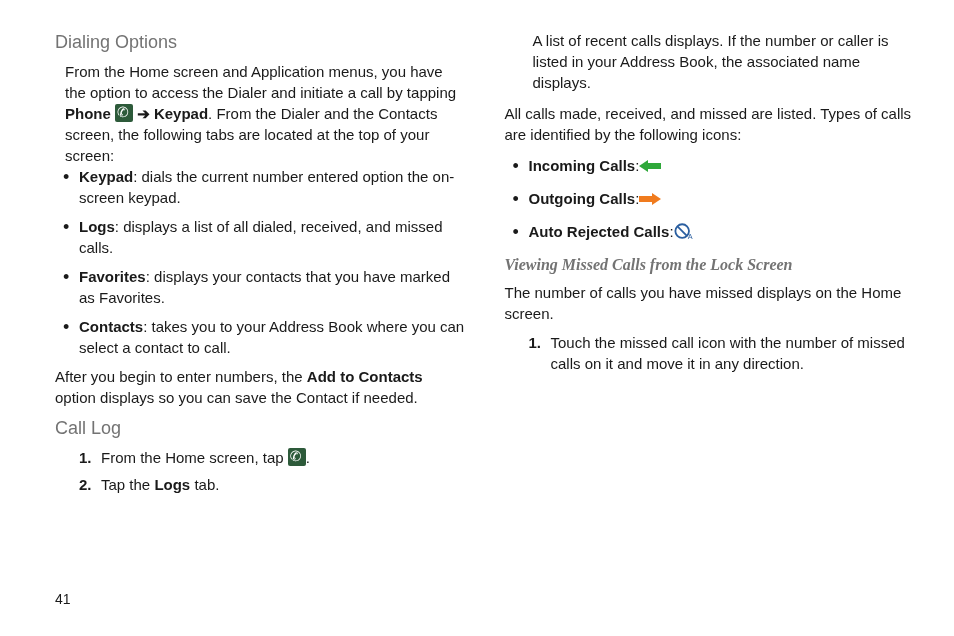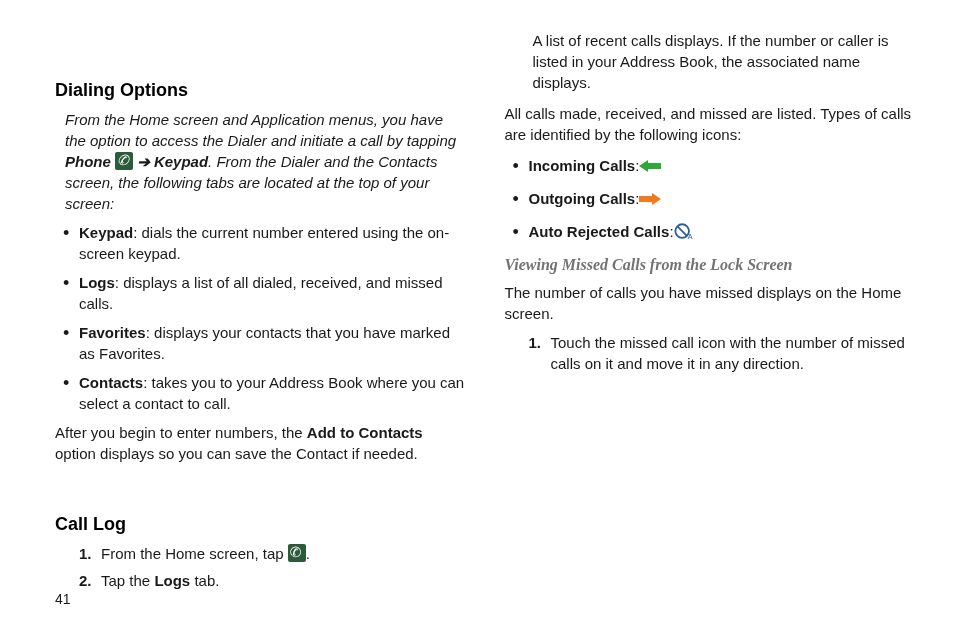--- a/index.html
+++ b/index.html
@@ -10,37 +10,36 @@
       color: #1a1a1a;
       font-size: 15px;
       line-height: 1.4;
       display: flex;
       padding: 30px 40px 20px 55px;
       position: relative;
     }
     .col { flex: 1; padding-right: 20px; }
     .col2 { padding-left: 20px; padding-right: 0; }
     h2.blue {
-      color: #000000;
-      font-weight: bold;
+      color: #737373;
+      font-weight: normal;
       font-size: 18px;
       margin-bottom: 6px;
       font-family: Arial, sans-serif;
-      margin-top: 48px;
     }
     h3.blue-italic {
       color: #737373;
       font-style: italic;
       font-weight: bold;
       font-size: 16px;
       font-family: Georgia, 'Times New Roman', serif;
       margin-bottom: 6px;
       margin-top: 6px;
     }
-    .para-i { margin-bottom: 8px; padding-left: 10px; font-style: italic; }
+    .para-i { padding-left: 10px; }
     .para-n { margin-bottom: 8px; }
     .bold { font-weight: bold; }
     .bullets { list-style: none; padding-left: 8px; margin-bottom: 8px; }
     .bullets li { position: relative; padding-left: 16px; margin-bottom: 8px; }
     .bullets li::before {
       content: "•";
       position: absolute;
       left: 0;
       top: -1px;
       font-size: 18px;
@@ -85,21 +84,21 @@
 </head>
 <body>
 
 <div class="col">
   <h2 class="blue">Dialing Options</h2>
   <p class="para-i">
     <span>From the Home screen and Application menus, you have the option to access the Dialer and initiate a call by tapping </span><span class="bold">Phone</span>
     <span class="inline-icon"></span><span class="arrow-sep"> ➔ </span><span class="bold">Keypad</span><span>. From the Dialer and the Contacts screen, the following tabs are located at the top of your screen:</span>
   </p>
   <ul class="bullets">
-    <li><span class="bold">Keypad</span><span>: dials the current number entered using the on-screen keypad.</span></li>
+    <li><span class="bold">Keypad</span><span>: dials the current number entered option the on-screen keypad.</span></li>
     <li><span class="bold">Logs</span><span>: displays a list of all dialed, received, and missed calls.</span></li>
     <li><span class="bold">Favorites</span><span>: displays your contacts that you have marked as Favorites.</span></li>
     <li><span class="bold">Contacts</span><span>: takes you to your Address Book where you can select a contact to call.</span></li>
   </ul>
   <p class="para-n">
     <span>After you begin to enter numbers, the </span><span class="bold">Add to Contacts</span><span> option displays so you can save the Contact if needed.</span>
   </p>
   <h2 class="blue">Call Log</h2>
   <ol class="numlist">
     <li>

